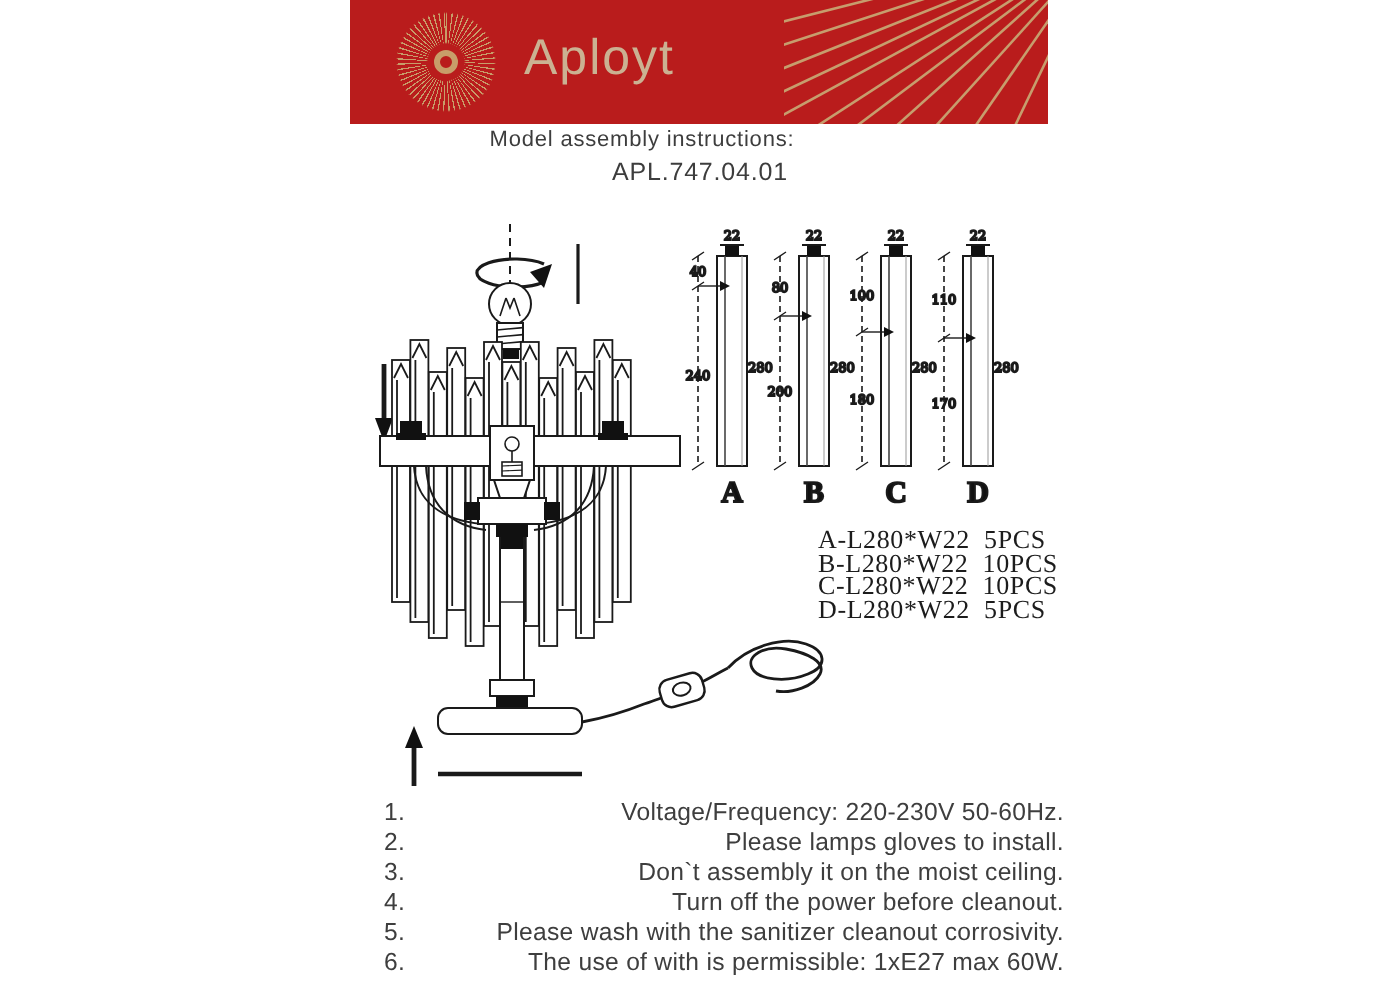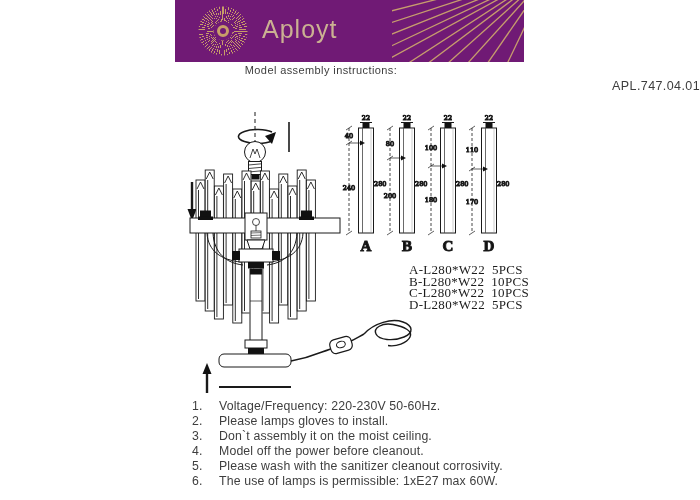--- a/index.html
+++ b/index.html
@@ -1,46 +1,46 @@
 <!DOCTYPE html>
 <html><head>
 <meta charset="utf-8">
 <style>
   html,body{margin:0;padding:0;background:#fff;}
   .page{position:relative;width:700px;height:500px;background:#ffffff;overflow:hidden;
         font-family:"Liberation Sans",sans-serif;}
   
-  .hdr{position:absolute;left:175px;top:0;width:349px;height:62px;background:#701a75;overflow:hidden;}
+  .hdr{position:absolute;left:175px;top:0;width:349px;height:62px;background:#b91c1c;overflow:hidden;}
   .sunwrap{position:absolute;left:21px;top:4px;width:54px;height:54px;}
   .sunburst{position:absolute;inset:0;border-radius:50%;
     background:repeating-conic-gradient(#c89d69 0 1.7deg,transparent 1.7deg 6.5deg);
     -webkit-mask:radial-gradient(circle,transparent 0 9px,#000 10px 24px,transparent 25px);
             mask:radial-gradient(circle,transparent 0 9px,#000 10px 24px,transparent 25px);}
   .sunring{position:absolute;left:21px;top:21px;width:12px;height:12px;border-radius:50%;
     border:3.5px solid #c89d69;box-sizing:border-box;}
   .brand{position:absolute;left:87px;top:15px;font-size:25px;letter-spacing:1px;
     color:#cbb192;font-weight:400;}
   .rays{position:absolute;right:0;top:0;}
   
   .t1{position:absolute;left:0;top:64px;width:642px;text-align:center;font-size:11px;
       font-weight:500;color:#3d3d3d;letter-spacing:.4px;}
-  .t2{position:absolute;left:0;top:79px;width:700px;text-align:right;font-size:12.5px;
+  .t2{position:absolute;left:0;top:79px;width:700px;text-align:center;font-size:12.5px;
       font-weight:500;color:#3d3d3d;letter-spacing:.4px;}
   
   .draw{position:absolute;left:0;top:0;}
   
   .parts{position:absolute;left:369px;top:264px;font-family:"Liberation Serif",serif;
          font-size:13px;font-weight:500;color:#1c1c1c;line-height:11.7px;letter-spacing:.3px;margin-left:40px;}
   .part-line{white-space:pre;}
   
   .inst{position:absolute;left:192px;top:399px;width:340px;font-size:12.3px;color:#3e3e3e;
         line-height:14.9px;letter-spacing:.15px;font-weight:500;}
   .inst-row{display:flex;}
   .inst-num{width:27px;flex:0 0 27px;}
-  .inst-text{flex:1;}
+  .inst-text{flex:1;text-align:right;}
   svg text{font-family:"DejaVu Serif",serif;fill:#111;}
   .dimnum{font-size:6.5px;}
   .letter{font-size:15px;font-weight:bold;font-family:"Liberation Serif",serif;}
 </style>
 </head>
 <body>
 
 <div class="page">
 
   <div class="hdr">
@@ -302,25 +302,25 @@
     <div class="inst-row">
       <span class="inst-num">2.</span>
       <span class="inst-text">Please lamps gloves to install.</span>
     </div>
     <div class="inst-row">
       <span class="inst-num">3.</span>
       <span class="inst-text">Don`t assembly it on the moist ceiling.</span>
     </div>
     <div class="inst-row">
       <span class="inst-num">4.</span>
-      <span class="inst-text">Model off the power before cleanout.</span>
+      <span class="inst-text">Turn off the power before cleanout.</span>
     </div>
     <div class="inst-row">
       <span class="inst-num">5.</span>
       <span class="inst-text">Please wash with the sanitizer cleanout corrosivity.</span>
     </div>
     <div class="inst-row">
       <span class="inst-num">6.</span>
-      <span class="inst-text">The use of lamps is permissible: 1xE27 max 60W.</span>
+      <span class="inst-text">The use of with is permissible: 1xE27 max 60W.</span>
     </div>
   </div>
 
 </div>
 
 </body></html>

